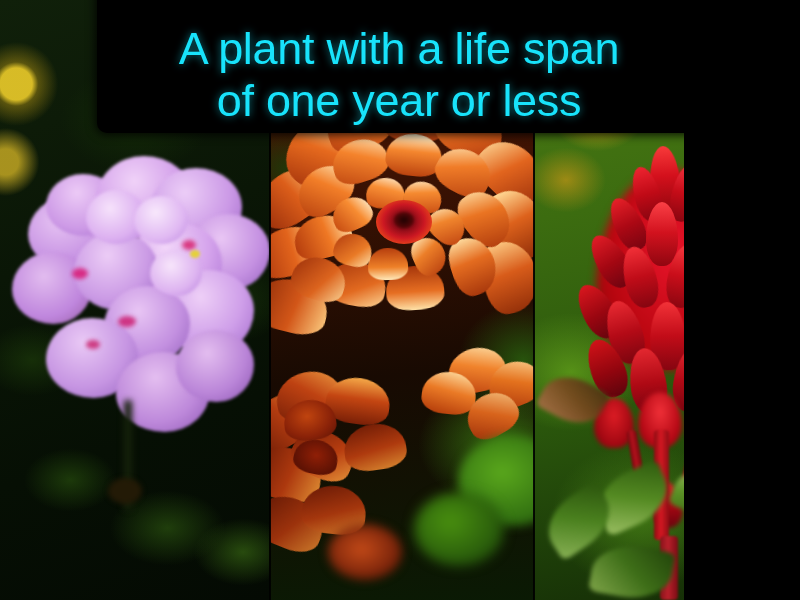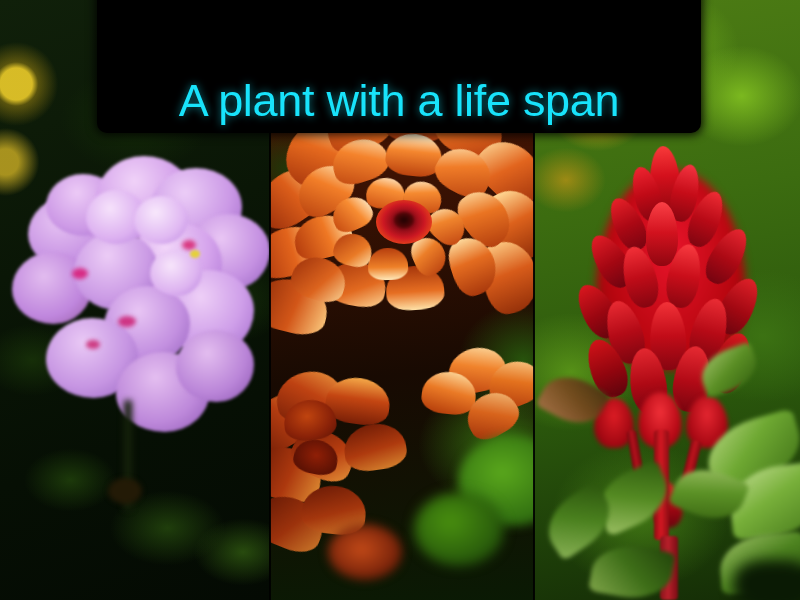--- a/index.html
+++ b/index.html
@@ -2,21 +2,21 @@
 <html><head>
 <meta charset="utf-8">
 <style>
   html, body {
     margin: 0;
     padding: 0;
     background: #000;
   }
   #stage {
     position: relative;
-    width: 800px;
+    width: 684px;
     height: 600px;
     overflow: hidden;
     background: #000;
     font-family: "Liberation Sans", sans-serif;
   }
 
   
   .panel {
     position: absolute;
     top: 0;
@@ -279,15 +279,16 @@
     <div class="leaf" style="left:58px;  top:546px; width:80px; height:52px;  background:linear-gradient(40deg,#7ea448,#3e6e18 52%,#22440a); transform:rotate(10deg);"></div>
 
     <div class="cflor" style="left:200px; top:560px; width:80px; height:50px; background:#0a1a04; filter:blur(7px); border-radius:40%;"></div>
   </div>
 
   <div id="seam-a"></div>
   <div id="seam-b"></div>
 
   <div id="caption-banner">
     <div class="caption-line">A plant with a life span</div>
+    <div class="caption-line">of one year or less</div>
   </div>
 
 </div>
 
 </body></html>

